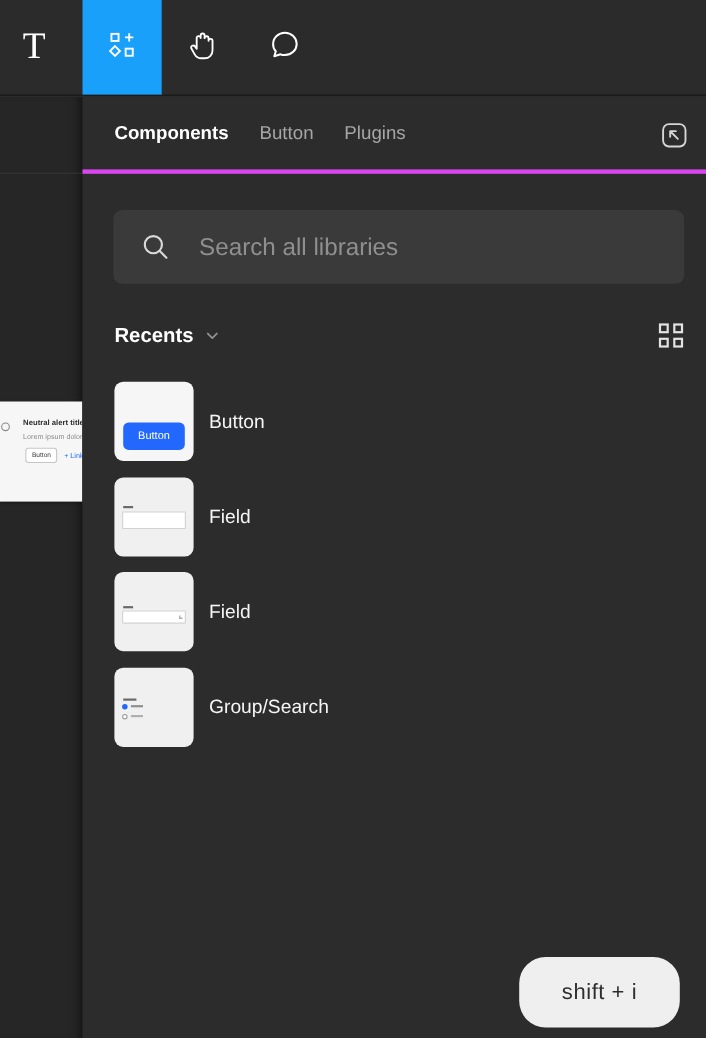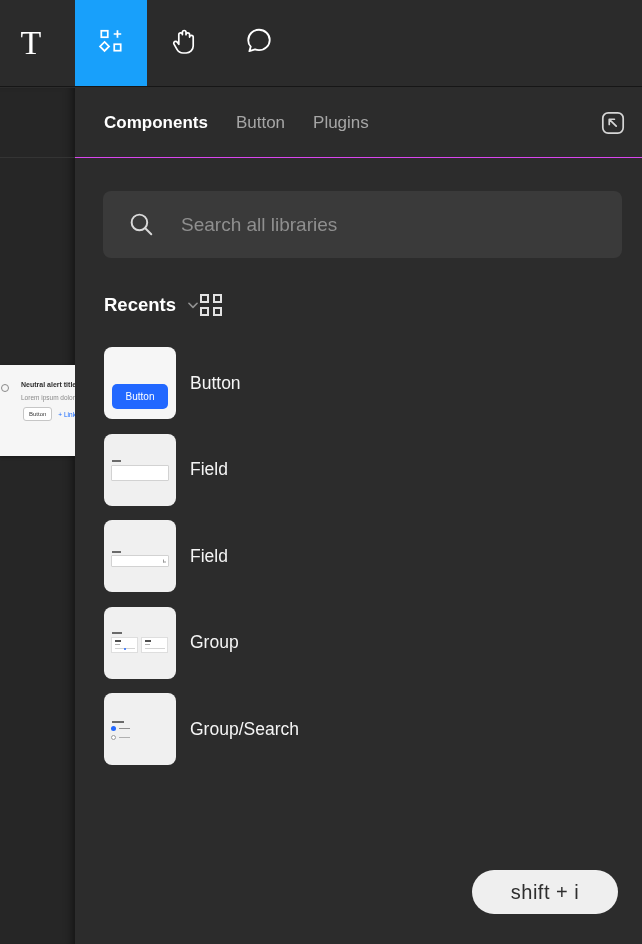--- a/index.html
+++ b/index.html
@@ -64,43 +64,43 @@
   }
   .alert-link { font-size:6.5px; color:#1a6aff; white-space:nowrap; }
 
   
   .panel {
     position:absolute; left:75px; top:88px; width:567px; height:856px;
     background:#2c2c2c;
   }
   .tabbar {
     position:relative; height:70px; display:flex; align-items:center;
-    padding-left:29px; gap:28px; border-bottom:1px solid #d946ef;
+    padding-left:29px; gap:28px; border-bottom:4px solid #d946ef;
   }
   .tab { font-size:17px; color:#a6a6a6; cursor:default; }
   .tab.active { color:#ffffff; font-weight:700; }
   .detach-btn {
     position:absolute; right:13px; top:19px; width:32px; height:32px;
     display:flex; align-items:center; justify-content:center;
   }
 
   .searchbar {
     margin:33px 20px 0 28px; height:67px; background:#3a3a3a;
     border-radius:8px; display:flex; align-items:center;
   }
   .searchbar svg { margin-left:25px; flex:none; }
   .searchbar input {
     margin-left:26px; flex:1; background:transparent; border:none; outline:none;
-    font-family:inherit; font-size:19px; color:#0ea5e9;
+    font-family:inherit; font-size:22px; color:#0ea5e9;
   }
   .searchbar input::placeholder { color:#8f8f8f; }
 
   .recents-row {
     margin-top:34px; padding:0 21px 0 29px; height:25px;
-    display:flex; align-items:center; 
+    display:flex; align-items:center; justify-content:space-between;
   }
   .recents-left { display:flex; align-items:center; gap:10px; }
   .recents-title { font-size:18.5px; font-weight:700; color:#ffffff; }
   .grid-icon { display:grid; grid-template-columns:9px 9px; gap:4px; }
   .grid-icon span { width:9px; height:9px; border:2px solid #e3e3e3; }
 
   .item-list { margin-top:30px; }
   .item-row {
     display:flex; align-items:center; height:72px; margin-bottom:14.5px;
     padding-left:29px;
@@ -147,21 +147,21 @@
   .mc-line3 { position:absolute; left:2.5px; top:10.5px; width:20px; height:1px; background:#d4d4d4; }
   .mc-dot { position:absolute; left:12px; bottom:1.5px; width:2px; height:2px; border-radius:50%; background:#2268ff; }
   .radio-row { position:absolute; left:7px; display:flex; align-items:center; gap:3px; }
   .radio-dot { width:5px; height:5px; border-radius:50%; }
   .radio-dot.on  { background:#2268ff; }
   .radio-dot.off { background:#fff; border:1px solid #9a9a9a; }
   .radio-line { width:11px; height:1.5px; background:#8f8f8f; }
 
   
   .shortcut-pill {
-    position:absolute; left:472px; top:870px; width:146px; height:44px;
+    position:absolute; left:472px; top:870px; width:146px; height:64px;
     background:#efefef; border-radius:24px; display:flex; align-items:center;
     justify-content:center; font-size:20px; color:#2e2e2e; font-weight:500;
     letter-spacing:.5px;
   }
 </style>
 </head>
 <body>
 
 <div class="toolbar">
   <div class="tool">
@@ -268,37 +268,20 @@
       <div class="thumb">
         <span class="mini-label" style="top:31px;"></span>
         <span class="mini-input" style="top:35px; height:12px;">
           <span class="adorn"></span>
         </span>
       </div>
       <span class="item-label">Field</span>
     </div>
 
 
-    <div class="item-row">
-      <div class="thumb">
-        <span class="mini-label" style="top:25px; width:10px;"></span>
-        <span class="mini-card" style="left:7px;">
-          <span class="mc-line1"></span>
-            <span class="mc-line2"></span>
-          <span class="mc-line3"></span>
-            <span class="mc-dot"></span>
-        </span>
-        <span class="mini-card" style="left:37px;">
-          <span class="mc-line1"></span>
-            <span class="mc-line2"></span>
-          <span class="mc-line3"></span>
-        </span>
-      </div>
-      <span class="item-label">Group</span>
-    </div>
 
     <div class="item-row">
       <div class="thumb">
         <span class="mini-label" style="top:28px; width:12px;"></span>
         <span class="radio-row" style="top:33px;">
           <span class="radio-dot on"></span>
           <span class="radio-line"></span>
         </span>
         <span class="radio-row" style="top:42px;">
           <span class="radio-dot off"></span>

